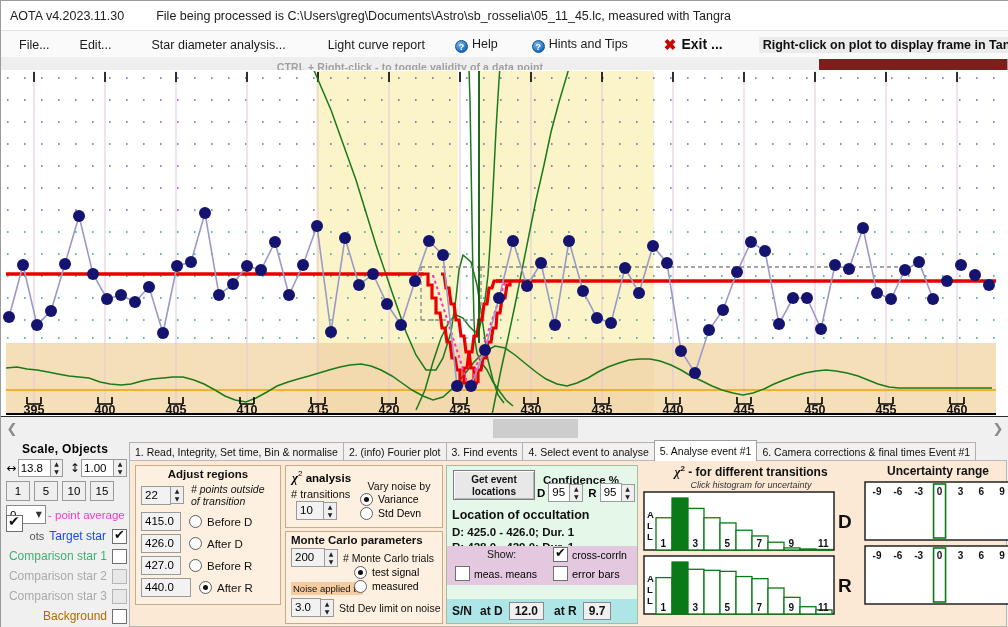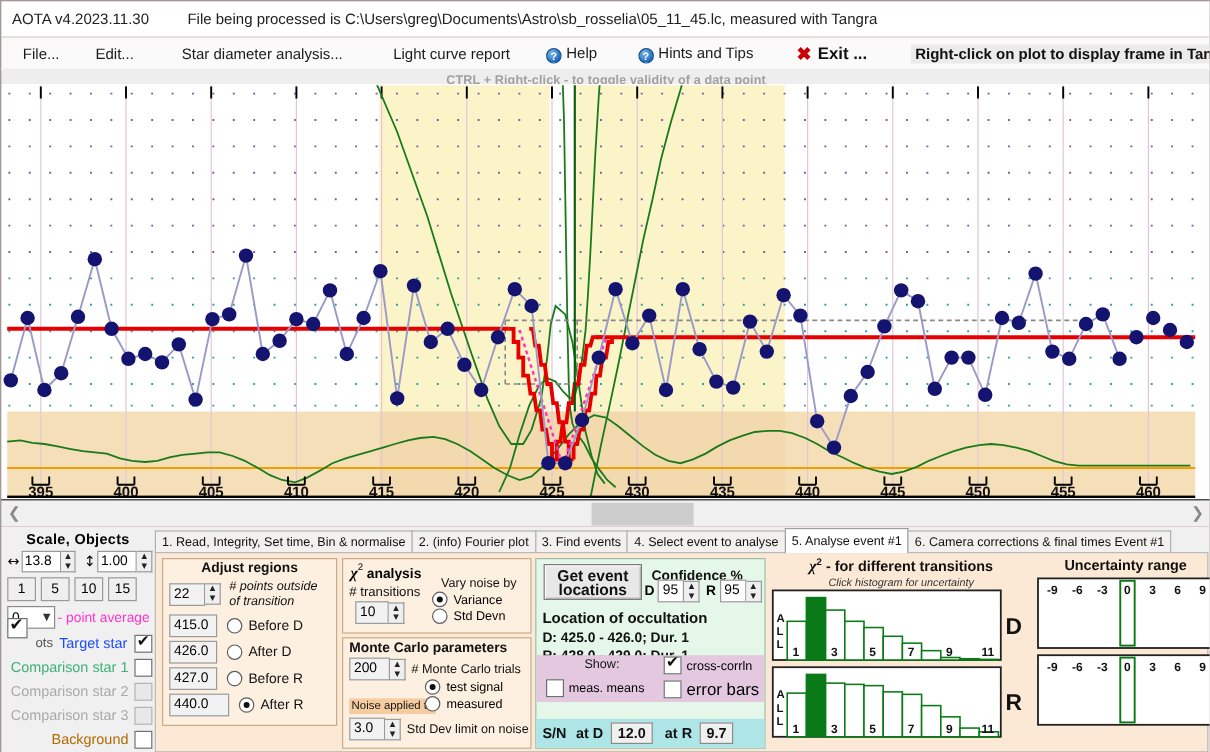--- a/index.html
+++ b/index.html
@@ -53,21 +53,21 @@
     vertical-align: -1px;
   }
   .menu-exit { font-weight: bold; font-size: 14px; color: #111; }
   .rc-hint {
     font-size: 12.5px; font-weight: bold; color: #111;
     background: #ebebeb; padding: 1px 4px; white-space: nowrap;
   }
 
   
   #hintstrip {
-    position: absolute; left: 0; top: 56px; width: 1008px; height: 13px;
+    position: absolute; left: 0; top: 56px; width: 818px; height: 13px;
     background: #eeeeee;
     text-align: center;
   }
   #hintstrip span {
     font-size: 10.5px; font-weight: bold; color: #a0a0a0; letter-spacing: .1px;
   }
 
   
   #plotwrap {
     position: absolute; left: 0; top: 69px; width: 1008px; height: 346px;
@@ -206,36 +206,36 @@
   .ar-lbl { font-size: 11.5px; color: #111; }
 
   
   #g-chi { left: 155px; top: 4px; width: 158px; height: 63px; }
   .chi-sym { font-size: 13px; font-style: italic; font-family: "Liberation Serif", serif; font-weight: bold; }
   .chi-sup { font-size: 8px; vertical-align: super; }
   .vary-box {
     position: absolute; right: 4px; top: 14px; width: 78px;
   }
   .vary-lbl { font-size: 10.5px; color: #111; text-align: center; }
-  .vopt { display: flex; align-items: center; font-size: 10.5px; margin-top: 1px; }
+  .vopt { display: flex; align-items: flex-start; font-size: 10.5px; margin-top: 1px; }
 
   
   #g-mc { left: 155px; top: 70px; width: 158px; height: 93px; }
   .mc-badge {
     background: #f5cba0; font-size: 9.5px; color: #111; padding: 1px 2px;
     display: inline-block;
   }
 
   
   #g-evt {
     position: absolute; left: 316px; top: 4px; width: 192px; height: 159px;
     background: #e4f7e9; border: 1px solid #9fbfa7;
   }
   .btn3d {
-    border: 1px solid #7d7d7d; background: #e8e8e8; font-size: 13px;
+    border: 1px solid #7d7d7d; background: #e8e8e8; font-size: 10px;
     font-weight: bold; text-align: center; color: #111; line-height: 12px;
     box-shadow: inset 1px 1px 0 #fff, inset -1px -1px 0 #b5b5b5;
   }
   .conf-title { font-size: 11.5px; font-weight: bold; color: #111; }
   .loc-title { font-size: 12.5px; font-weight: bold; color: #111; }
   .loc-line { font-size: 11.5px; font-weight: bold; color: #111; }
   #show-strip {
     position: absolute; left: 0; bottom: 38px; width: 100%; height: 39px;
     background: #e3c8e0;
   }
@@ -746,21 +746,21 @@
           <div style="position:absolute;left:106px;top:1px;display:flex;align-items:center;">
             <span class="cbx checked"></span>
             <span style="font-size:10.5px;margin-left:4px;">cross-corrln</span>
           </div>
           <div style="position:absolute;left:8px;top:20px;display:flex;align-items:center;">
             <span class="cbx"></span>
             <span style="font-size:10.5px;margin-left:4px;">meas. means</span>
           </div>
           <div style="position:absolute;left:106px;top:20px;display:flex;align-items:center;">
             <span class="cbx"></span>
-            <span style="font-size:14px;margin-left:4px;">error bars</span>
+            <span style="font-size:11px;margin-left:4px;">error bars</span>
           </div>
         </div>
 
         <div id="sn-strip">
           <span class="sn-lbl" style="margin-left:5px;">S/N</span>
           <span class="sn-lbl" style="margin-left:8px;">at D</span>
           <span class="sn-val" style="margin-left:6px;">12.0</span>
           <span class="sn-lbl" style="margin-left:10px;">at R</span>
           <span class="sn-val" style="margin-left:6px;">9.7</span>
         </div>

